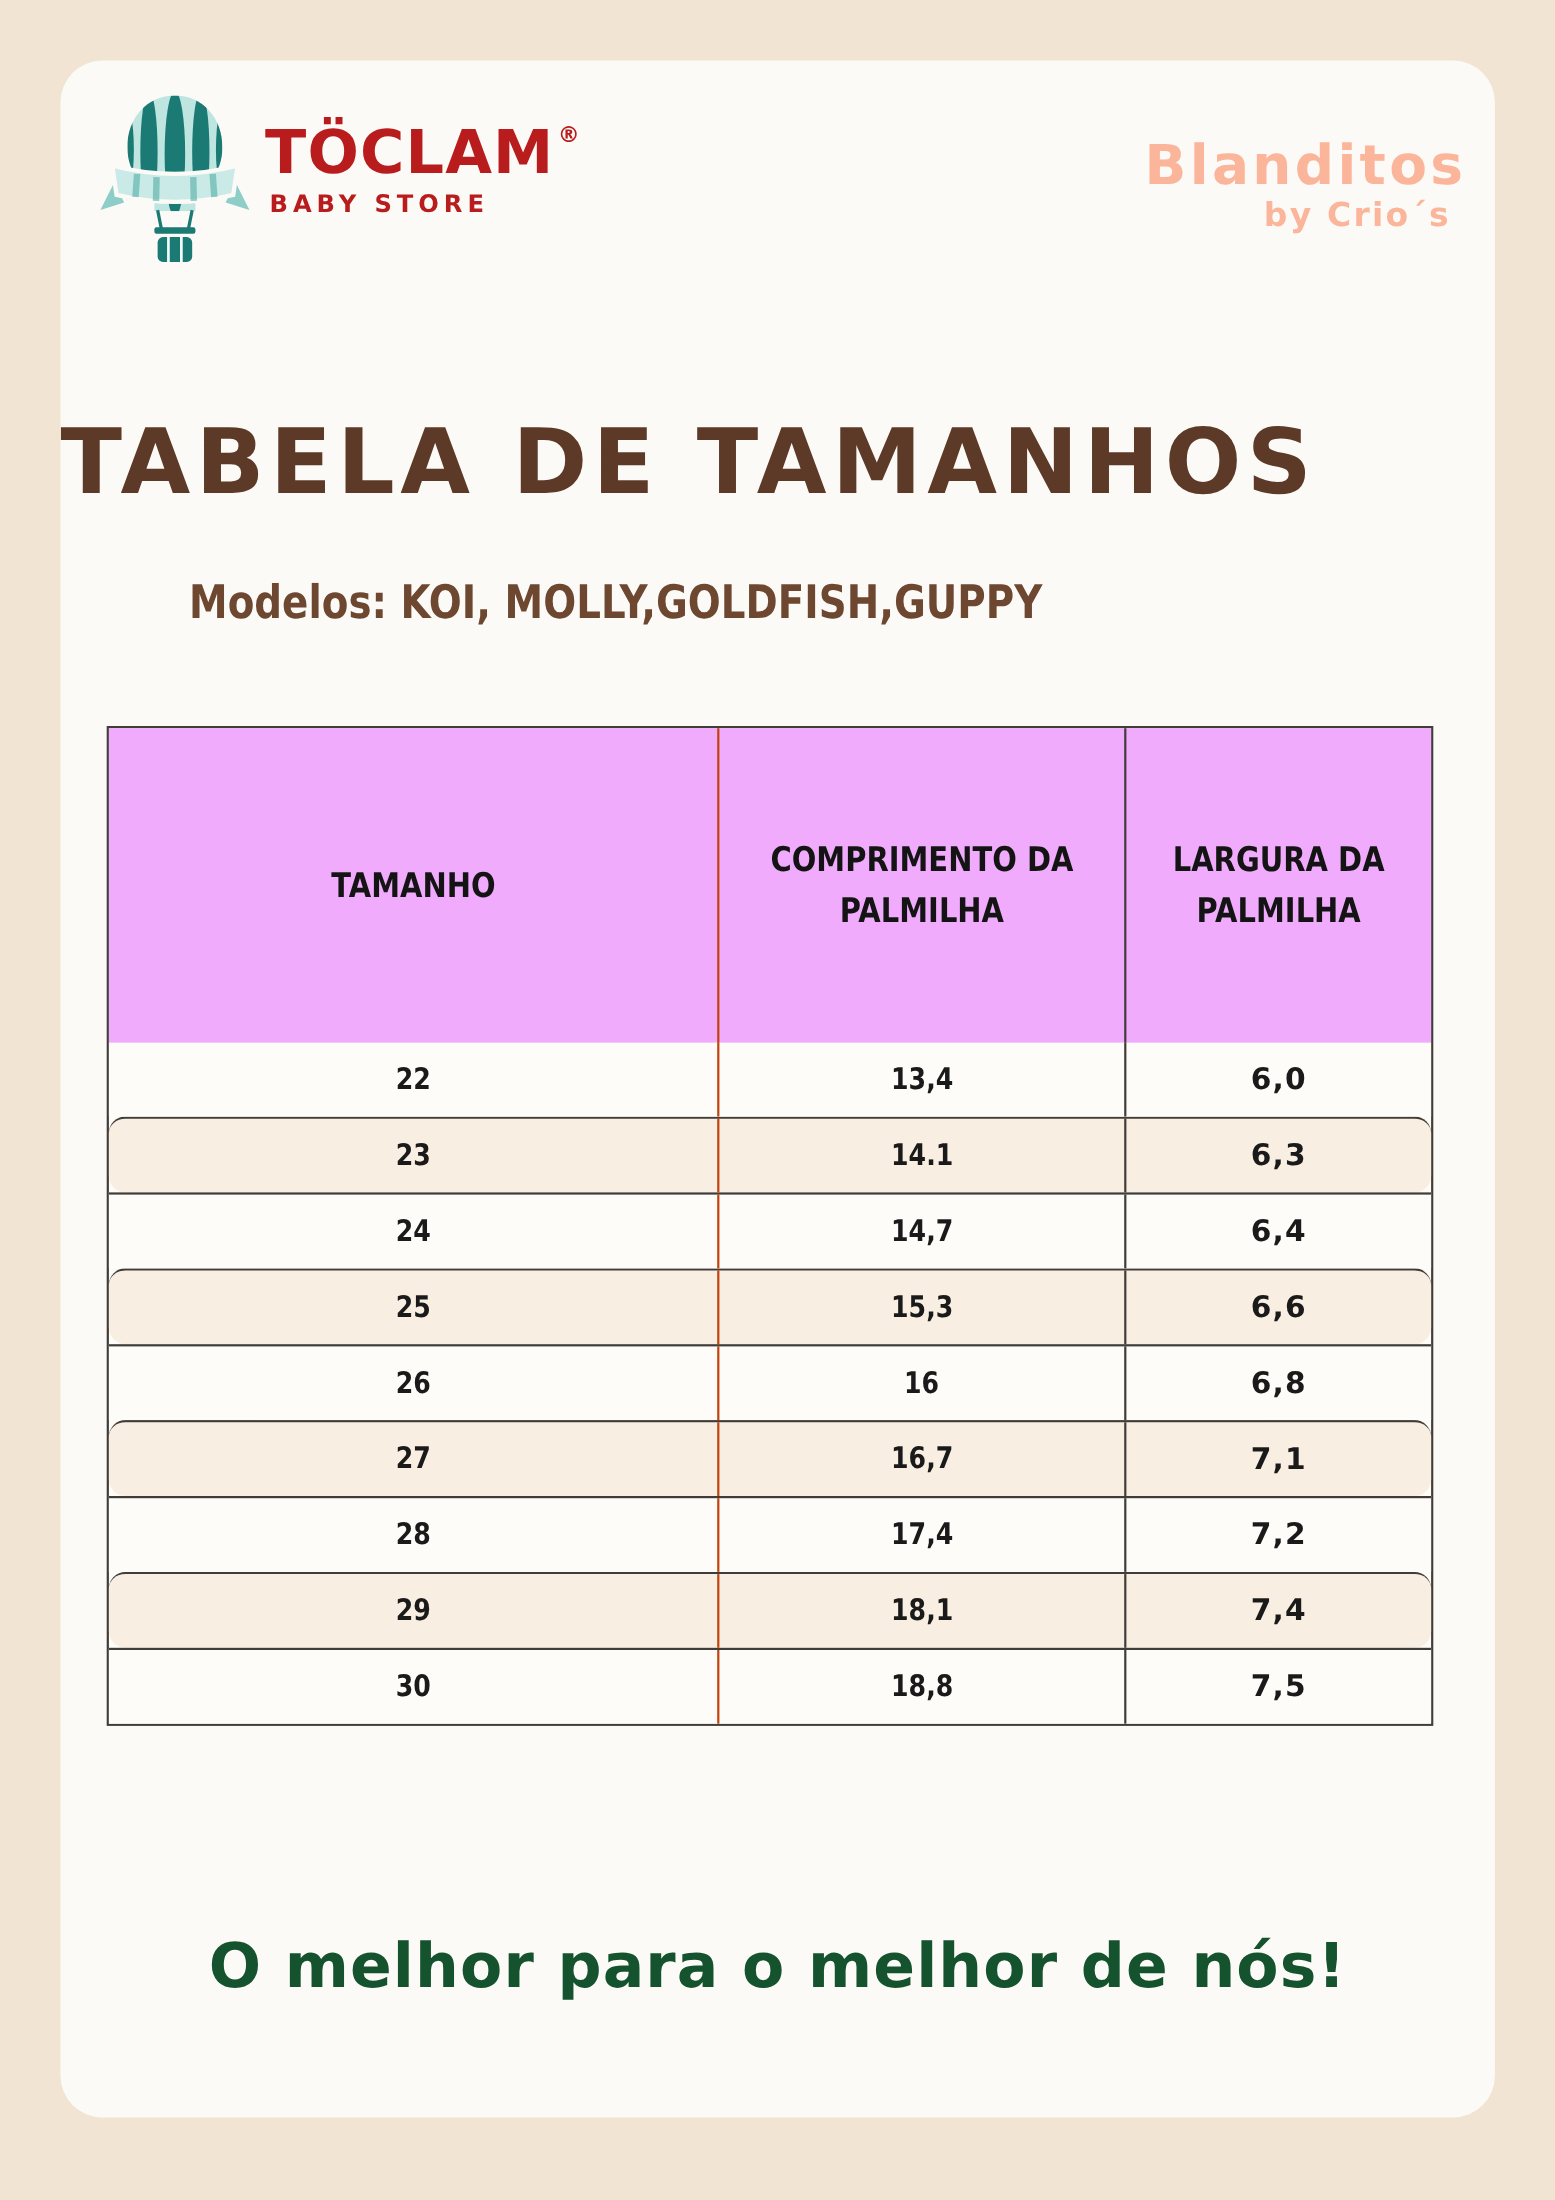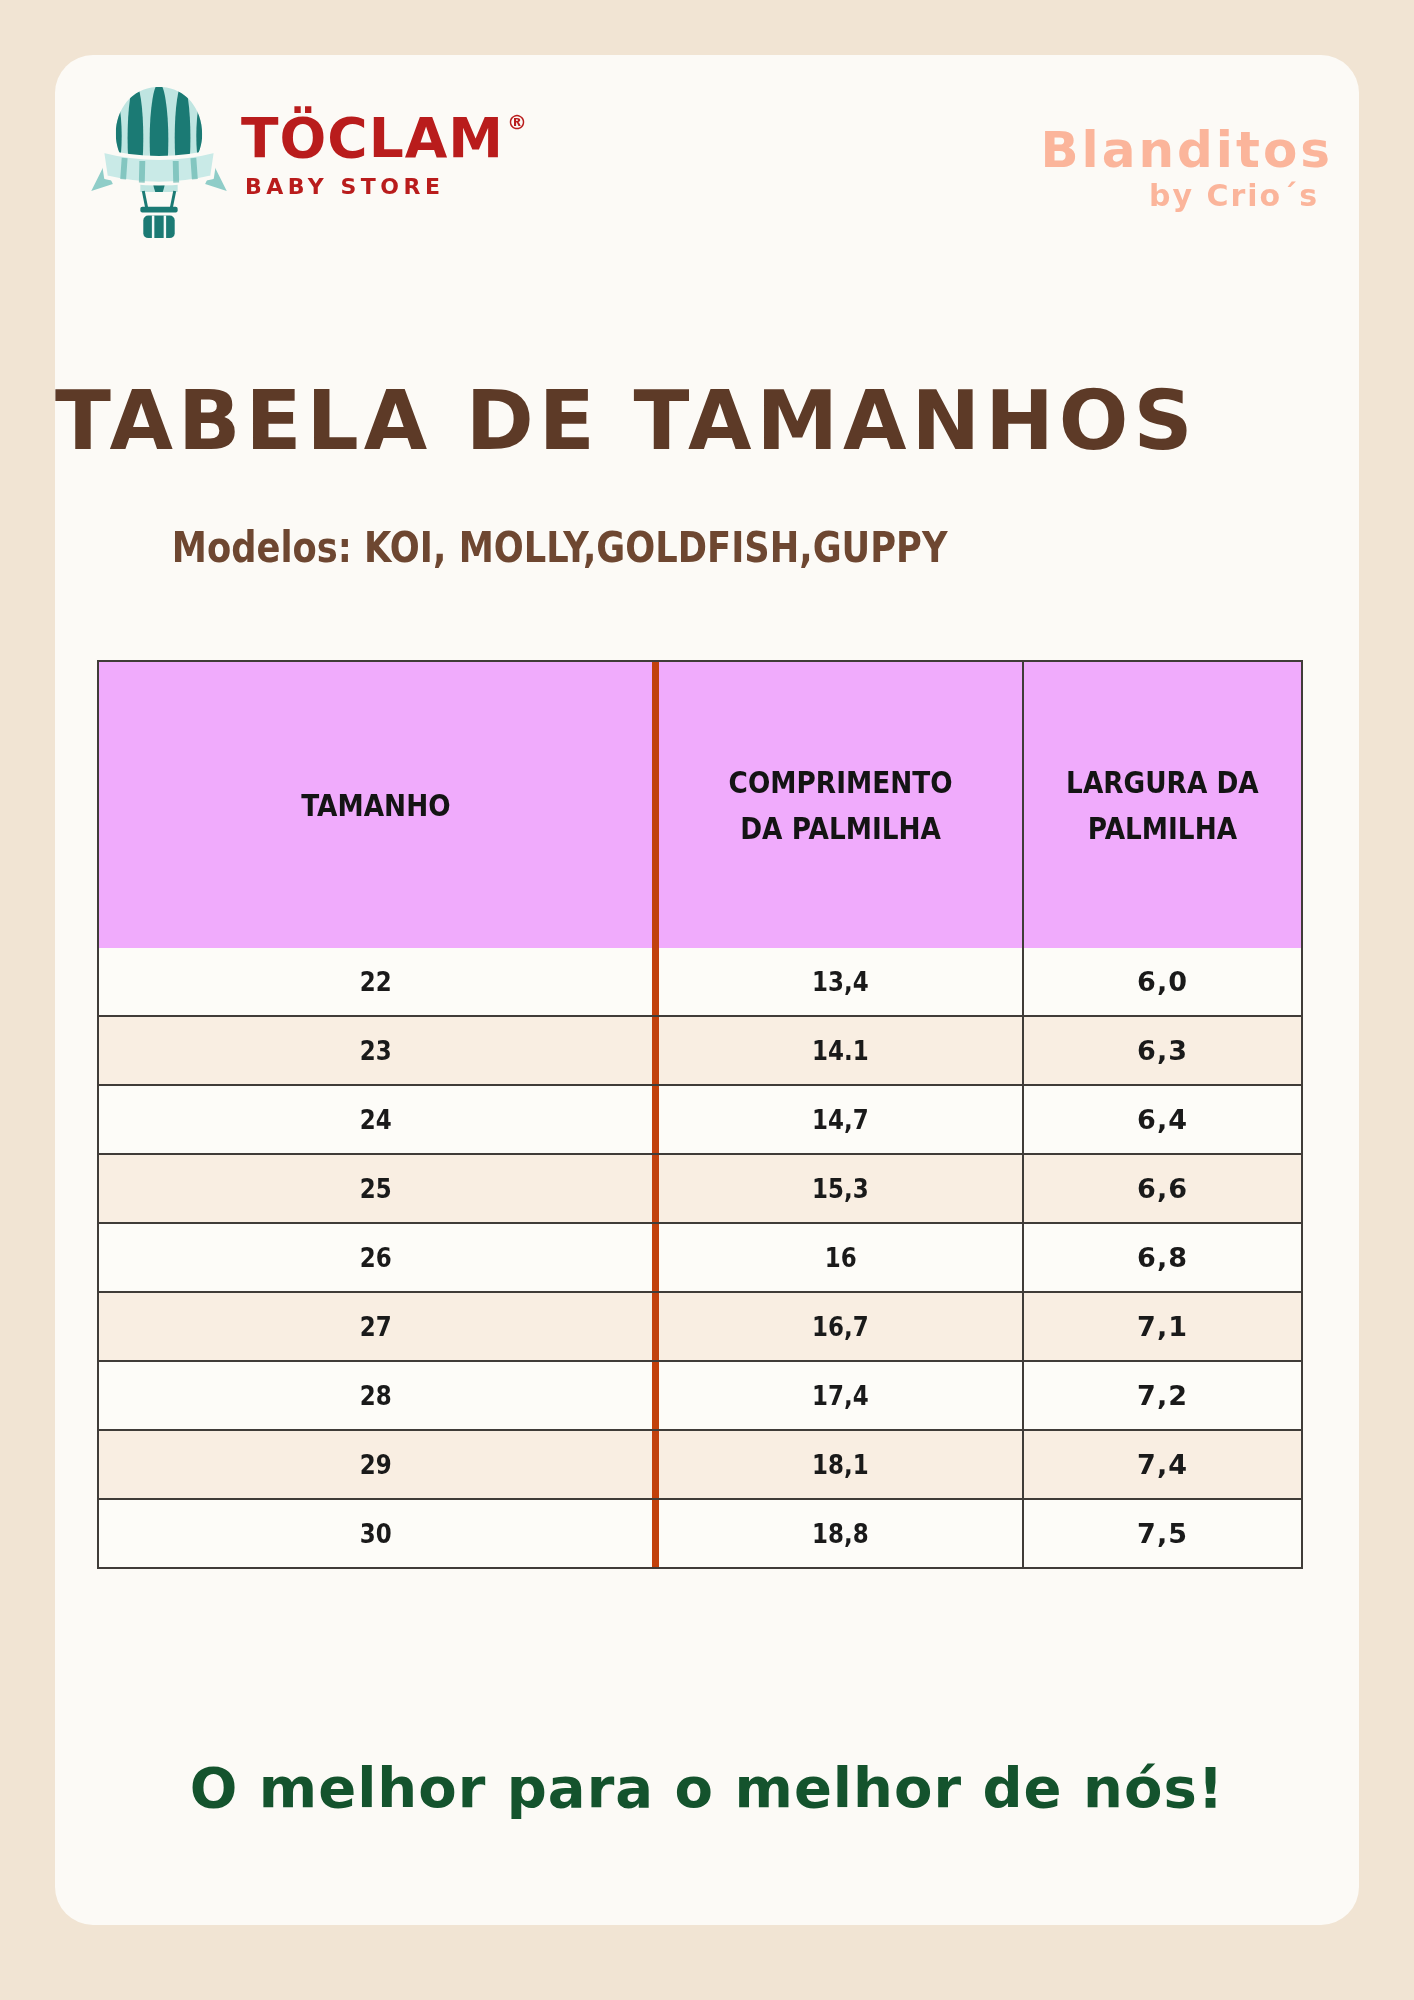--- a/index.html
+++ b/index.html
@@ -38,26 +38,26 @@
     position:absolute;left:42px;top:605px;width:1206px;
     border:2px solid #403C38;box-sizing:border-box;background:#FDFCF8;
   }
   .trow{display:flex;}
   .trow + .trow{border-top:2px solid #403C38;}
   .tcell{
     box-sizing:border-box;display:flex;align-items:center;justify-content:center;
     text-align:center;overflow:hidden;
   }
   .c0{width:46%;}
-  .c1{width:30.8%;border-left:7px solid #c2410c;}
+  .c1{width:30.8%;border-left:2px solid #c2410c;}
   .c2{width:23.2%;border-left:2px solid #403C38;}
   .thead{height:286px;background:#f0abfc;}
   .thead .tcell{font-size:31px;font-weight:800;color:#141414;line-height:1.5;padding:0 20px;}
   .drow{height:67px;background:#FDFCF8;}
-  .drow.alt{background:#F9EEE2;}
+  .drow.alt{background:#F9EEE2;border-radius:15px;}
   .drow .tcell{font-size:27px;font-weight:800;color:#1A1A1A;}
   .cond{display:inline-block;transform:scaleX(0.85);transform-origin:center;}
   .wide{display:inline-block;letter-spacing:1px;}
   
   .footer-note{
     position:absolute;left:0;top:1700px;width:100%;text-align:center;
     font-size:56px;font-weight:800;color:#14532d;letter-spacing:1px;white-space:nowrap;
   }
 </style>
 </head>

